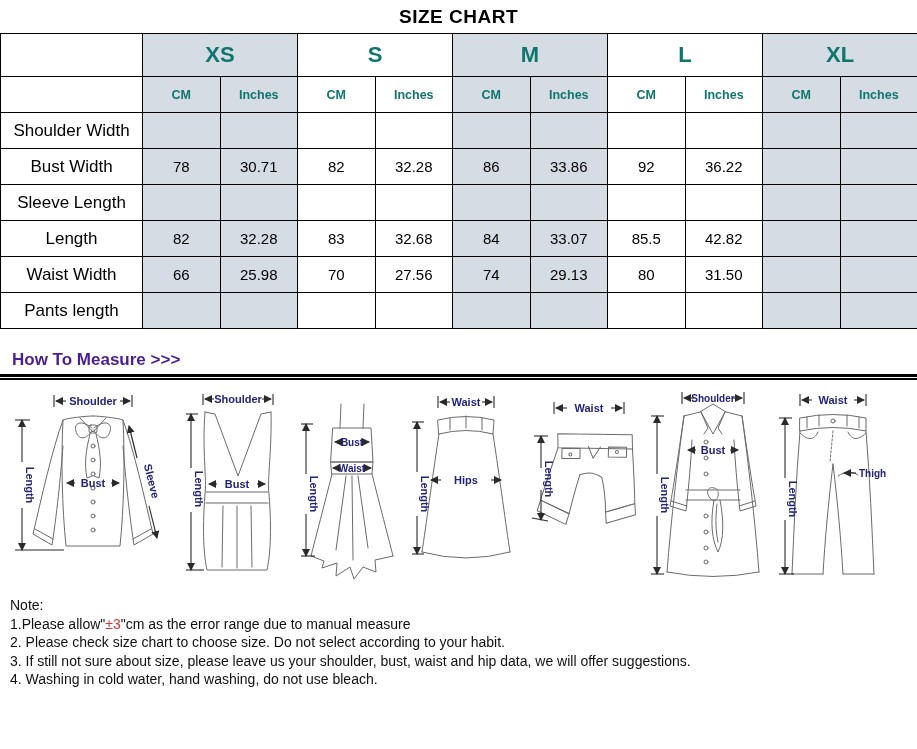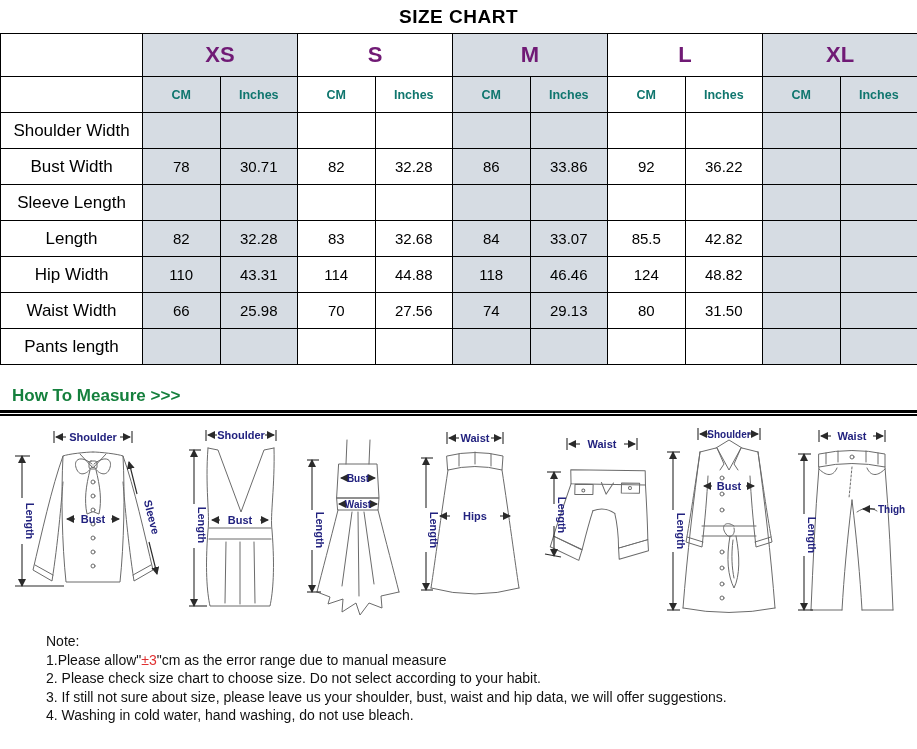--- a/index.html
+++ b/index.html
@@ -4,41 +4,41 @@
 <style>
   html,body{margin:0;padding:0;background:#fff;}
   body{width:917px;height:749px;overflow:hidden;font-family:"Liberation Sans",sans-serif;color:#000;}
   .page{width:917px;height:749px;position:relative;background:#fff;border-radius:23px;}
 
   .title{margin:0;padding:6px 0 5px 0;text-align:center;font-size:19px;font-weight:bold;letter-spacing:.5px;}
 
   table.size-chart{width:917px;border-collapse:collapse;table-layout:fixed;}
   table.size-chart th,table.size-chart td{border:1.5px solid #000;text-align:center;vertical-align:middle;padding:0;overflow:hidden;}
   tr.r-size{height:43px;}
-  tr.r-size th{font-size:22px;font-weight:bold;color:#701a75;}
+  tr.r-size th{font-size:22px;font-weight:bold;color:#0f766e;}
   tr.r-unit{height:36px;}
   tr.r-unit th{font-size:12.5px;font-weight:bold;color:#0f766e;}
   tbody tr{height:36px;}
   td.rowlab{font-size:17px;background:#fff;}
   td.val{font-size:15px;}
   .sh{background:#d6dce3;}
 
-  .measure-head{margin:21px 0 4px 0;padding-left:12px;font-size:17px;font-weight:bold;color:#15803d;}
+  .measure-head{margin:21px 0 4px 0;padding-left:12px;font-size:17px;font-weight:bold;color:#4c1d95;}
   .divider{height:1px;background:#fff;border-top:3px solid #000;border-bottom:2px solid #000;width:917px;}
 
-  .figures{display:flex;justify-content:space-between;align-items:flex-start;padding:8px 6px 0 6px;}
+  .figures{display:flex;align-items:flex-start;padding:8px 6px 0 6px;}
   .fig{display:block;}
   .fig .art path,.fig .art circle,.fig .art rect{fill:none;stroke:#6b6b6b;stroke-width:1;stroke-linecap:round;stroke-linejoin:round;}
   .fig .dim{stroke:#2a2a2a;stroke-width:1.1;fill:none;}
   .fig text{font-family:"Liberation Sans",sans-serif;font-weight:bold;font-size:11px;fill:#22227f;}
   .fig text.t10{font-size:10px;}
 
   .notes{padding:10px 0 0 10px;font-size:14px;line-height:18.5px;color:#111;}
   .notes .red{color:#e03030;}
-  .notes div{white-space:nowrap;margin-left:36px;}
+  .notes div{white-space:nowrap;}
 </style>
 </head>
 <body>
 
 <svg width="0" height="0" style="position:absolute" aria-hidden="true">
   <defs>
     <marker id="ah" markerWidth="9" markerHeight="9" refX="7" refY="4" orient="auto-start-reverse" markerUnits="userSpaceOnUse">
       <path d="M0,0 L8,4 L0,8 Z" fill="#2a2a2a"></path>
     </marker>
   </defs>
@@ -128,33 +128,20 @@
       <tr>
         <td class="rowlab">Length</td>
         <td class="val sh">82</td>
         <td class="val sh">32.28</td>
         <td class="val">83</td>
         <td class="val">32.68</td>
         <td class="val sh">84</td>
         <td class="val sh">33.07</td>
         <td class="val">85.5</td>
         <td class="val">42.82</td>
-        <td class="val sh"></td>
-        <td class="val sh"></td>
-      </tr>
-      <tr>
-        <td class="rowlab">Hip Width</td>
-        <td class="val sh">110</td>
-        <td class="val sh">43.31</td>
-        <td class="val">114</td>
-        <td class="val">44.88</td>
-        <td class="val sh">118</td>
-        <td class="val sh">46.46</td>
-        <td class="val">124</td>
-        <td class="val">48.82</td>
         <td class="val sh"></td>
         <td class="val sh"></td>
       </tr>
       <tr>
         <td class="rowlab">Waist Width</td>
         <td class="val sh">66</td>
         <td class="val sh">25.98</td>
         <td class="val">70</td>
         <td class="val">27.56</td>
         <td class="val sh">74</td>

